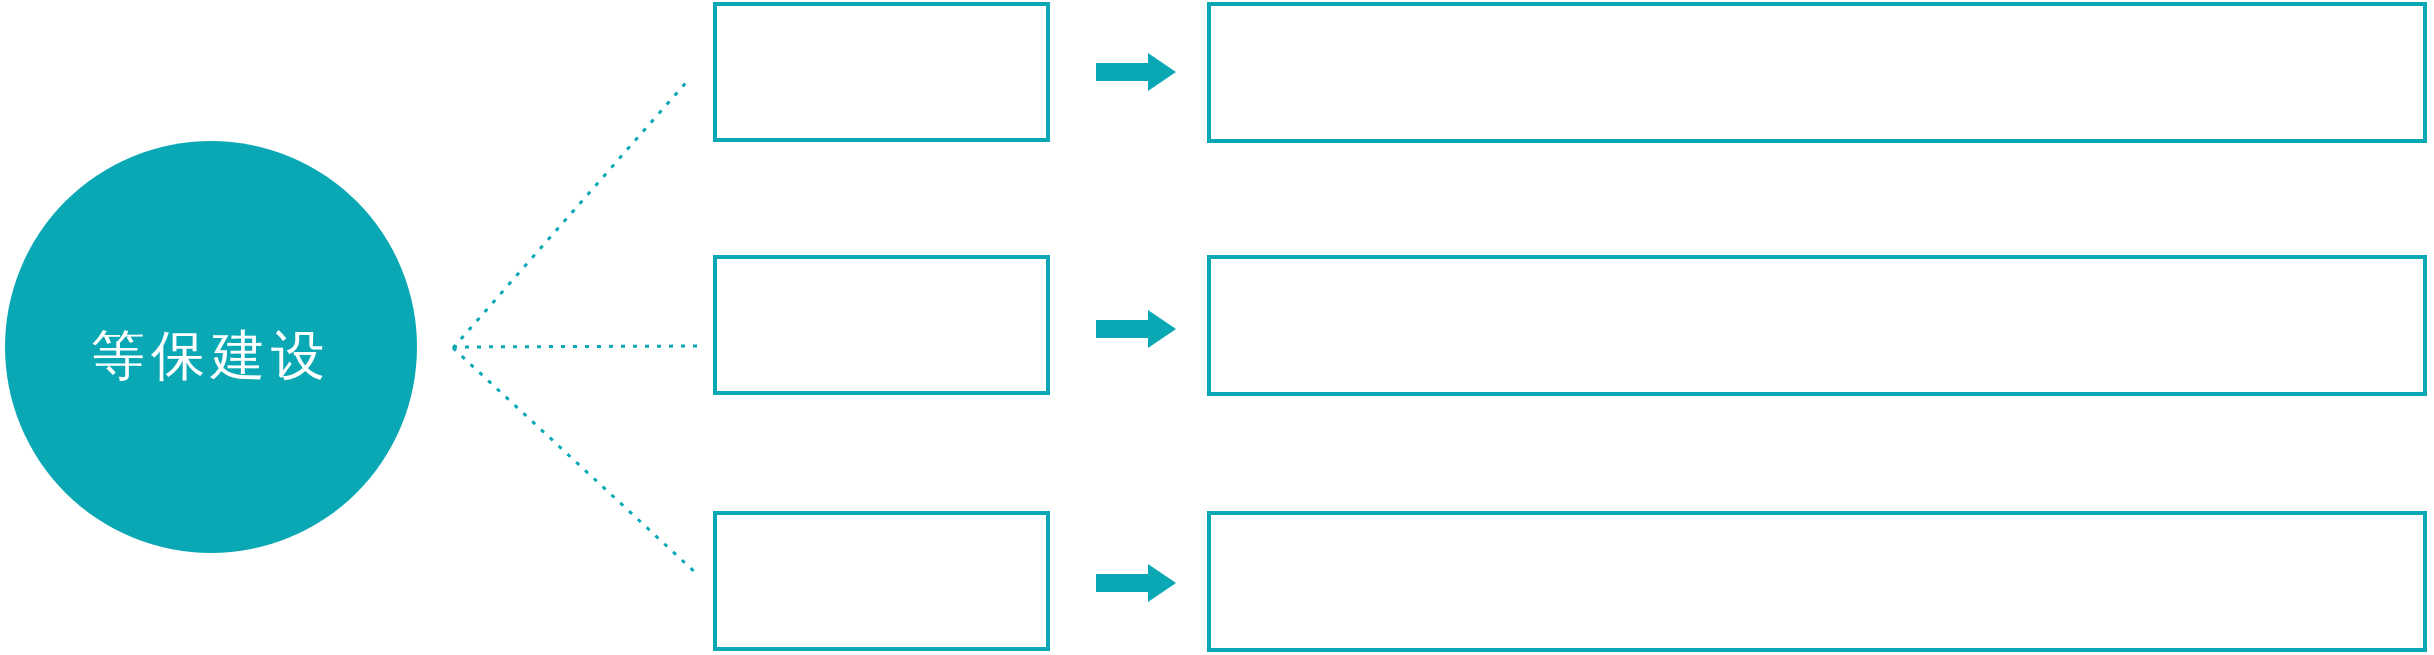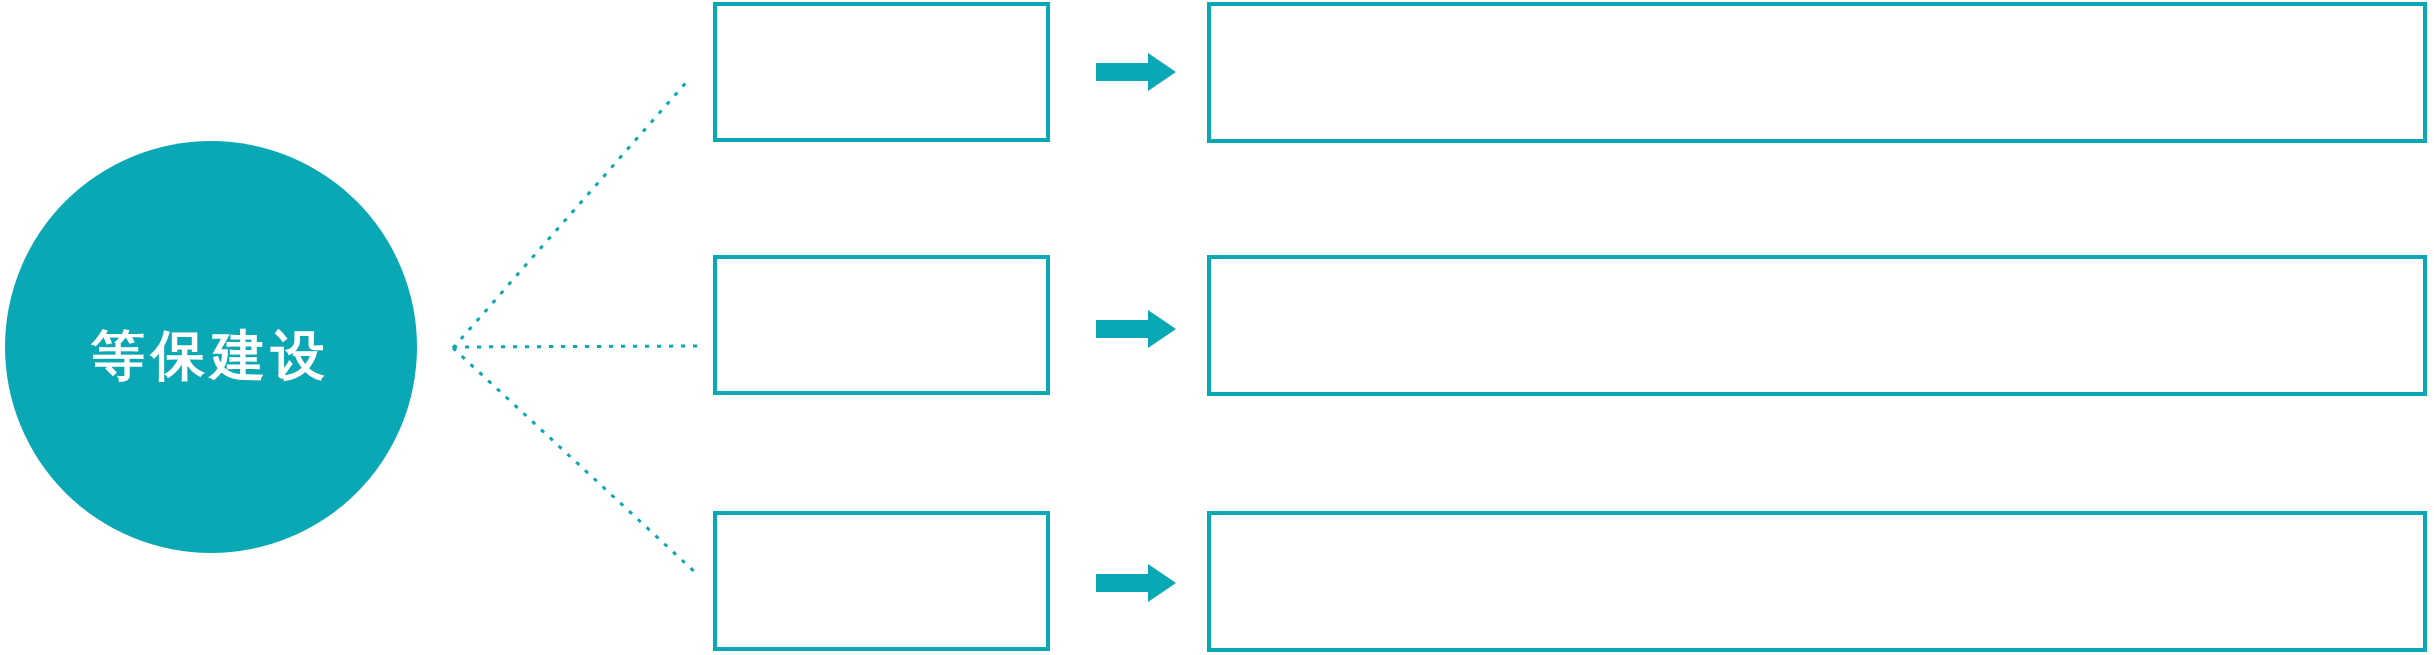--- a/index.html
+++ b/index.html
@@ -24,21 +24,21 @@
     background:var(--teal);
     display:flex;
     flex-direction:column;
     align-items:center;
     justify-content:center;
     transform:translateZ(0);
   }
   .circle .line {
     color:#fff;
     font-size:54px;
-    font-weight:700;
+    font-weight:400;
     letter-spacing:6px;
     line-height:75px;
     text-align:center;
     transform:translateY(8px);
     white-space:nowrap;
   }
   
   svg.connectors {
     position:absolute;
     left:0; top:0;

